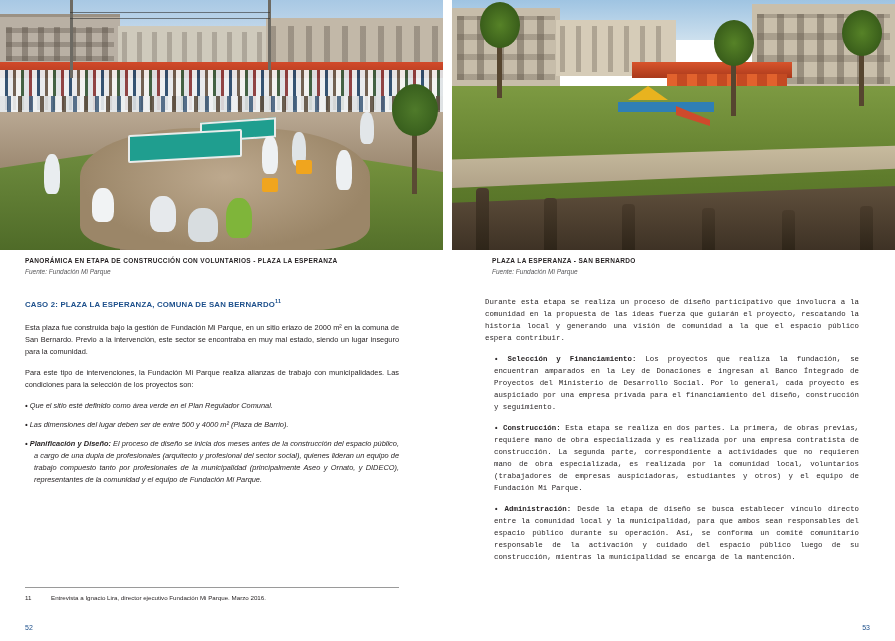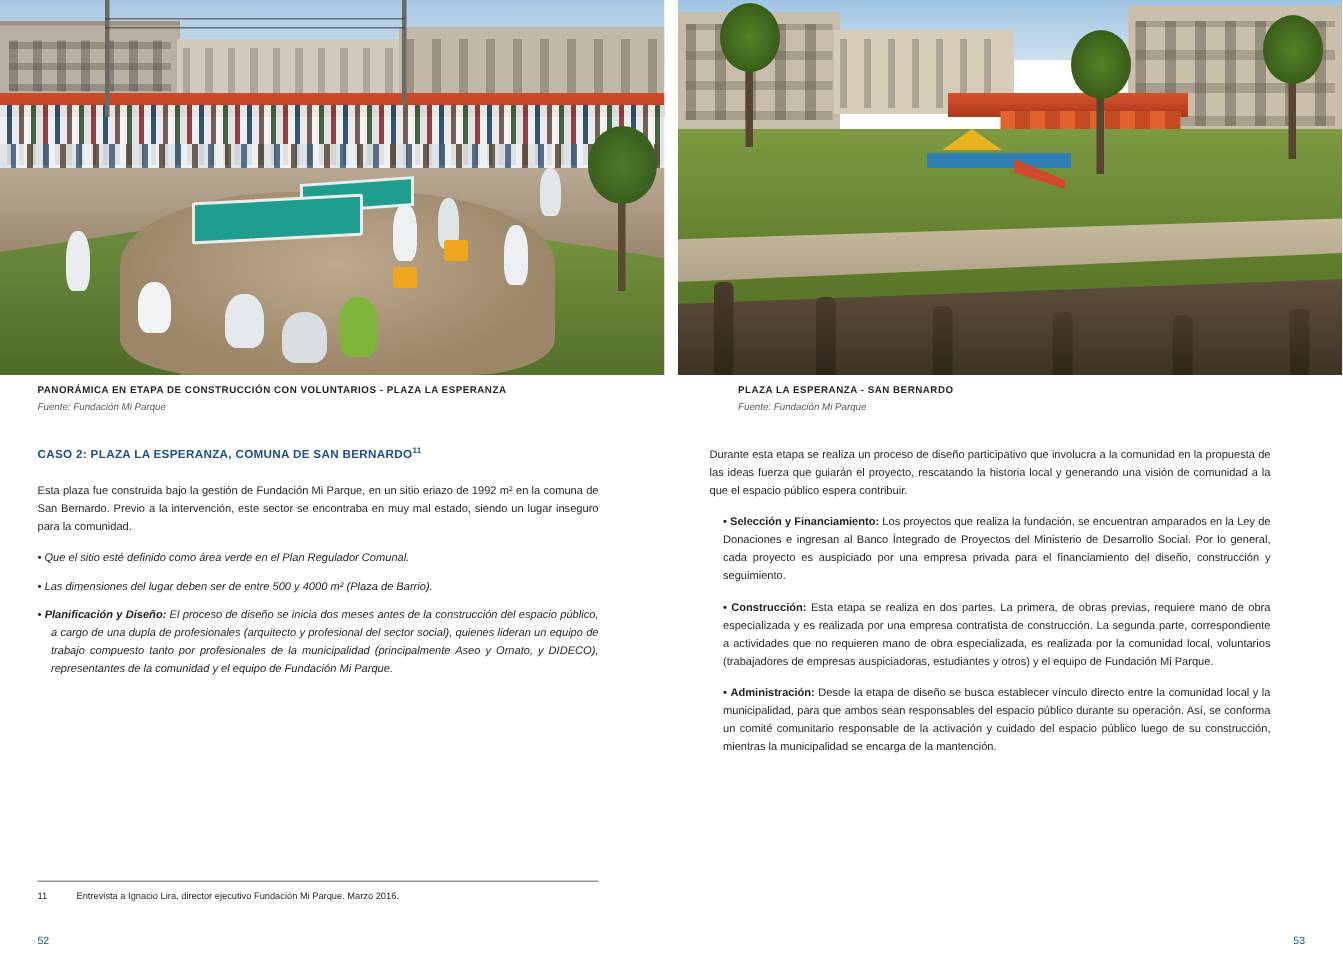--- a/index.html
+++ b/index.html
@@ -280,21 +280,21 @@
     flex: 1;
   }
   .col {
     width: 374px;
     font-size: 7.4px;
     line-height: 1.62;
     color: #231f20;
   }
   .col-left { margin-left: 25px; }
   .col-spacer { width: 74px; }
-  .col-right { margin-left: 0; }
+  .col-right { margin-left: 12px; font-family: Liberation Mono, monospace; }
 
   .section-title {
     font-size: 7.8px;
     font-weight: bold;
     color: #1c4f8b;
     letter-spacing: .2px;
     margin-bottom: 11px;
   }
   .section-title sup { font-size: 5.4px; }
 
@@ -427,21 +427,22 @@
       <div class="caption-title">PLAZA LA ESPERANZA - SAN BERNARDO</div>
       <div class="caption-source">Fuente: Fundación Mi Parque</div>
     </div>
   </div>
 
   <div class="columns">
 
     <div class="col col-left">
       <div class="section-title"><span>CASO 2: PLAZA LA ESPERANZA, COMUNA DE SAN BERNARDO</span><sup>11</sup></div>
 
-      <p class="body">Esta plaza fue construida bajo la gestión de Fundación Mi Parque, en un sitio eriazo de 1992 m² en la comuna de San Bernardo. Previo a la intervención, este sector se encontraba en muy mal estado, siendo un lugar inseguro para la comunidad.</p>
+      <p class="body">Esta plaza fue construida bajo la gestión de Fundación Mi Parque, en un sitio eriazo de 2000 m² en la comuna de San Bernardo. Previo a la intervención, este sector se encontraba en muy mal estado, siendo un lugar inseguro para la comunidad.</p>
+      <p class="body">Para este tipo de intervenciones, la Fundación Mi Parque realiza alianzas de trabajo con municipalidades. Las condiciones para la selección de los proyectos son:</p>
 
       <p class="bullet"><span class="bullet-dot">•</span> <span>Que el sitio esté definido como área verde en el Plan Regulador Comunal.</span></p>
       <p class="bullet"><span class="bullet-dot">•</span> <span>Las dimensiones del lugar deben ser de entre 500 y 4000 m² (Plaza de Barrio).</span></p>
 
       <p class="bullet"><span class="bullet-dot">•</span> <span class="lead">Planificación y Diseño:</span><span> El proceso de diseño se inicia dos meses antes de la construcción del espacio público, a cargo de una dupla de profesionales (arquitecto y profesional del sector social), quienes lideran un equipo de trabajo compuesto tanto por profesionales de la municipalidad (principalmente Aseo y Ornato, y DIDECO), representantes de la comunidad y el equipo de Fundación Mi Parque.</span></p>
     </div>
 
     <div class="col-spacer"></div>
 
     <div class="col col-right">

